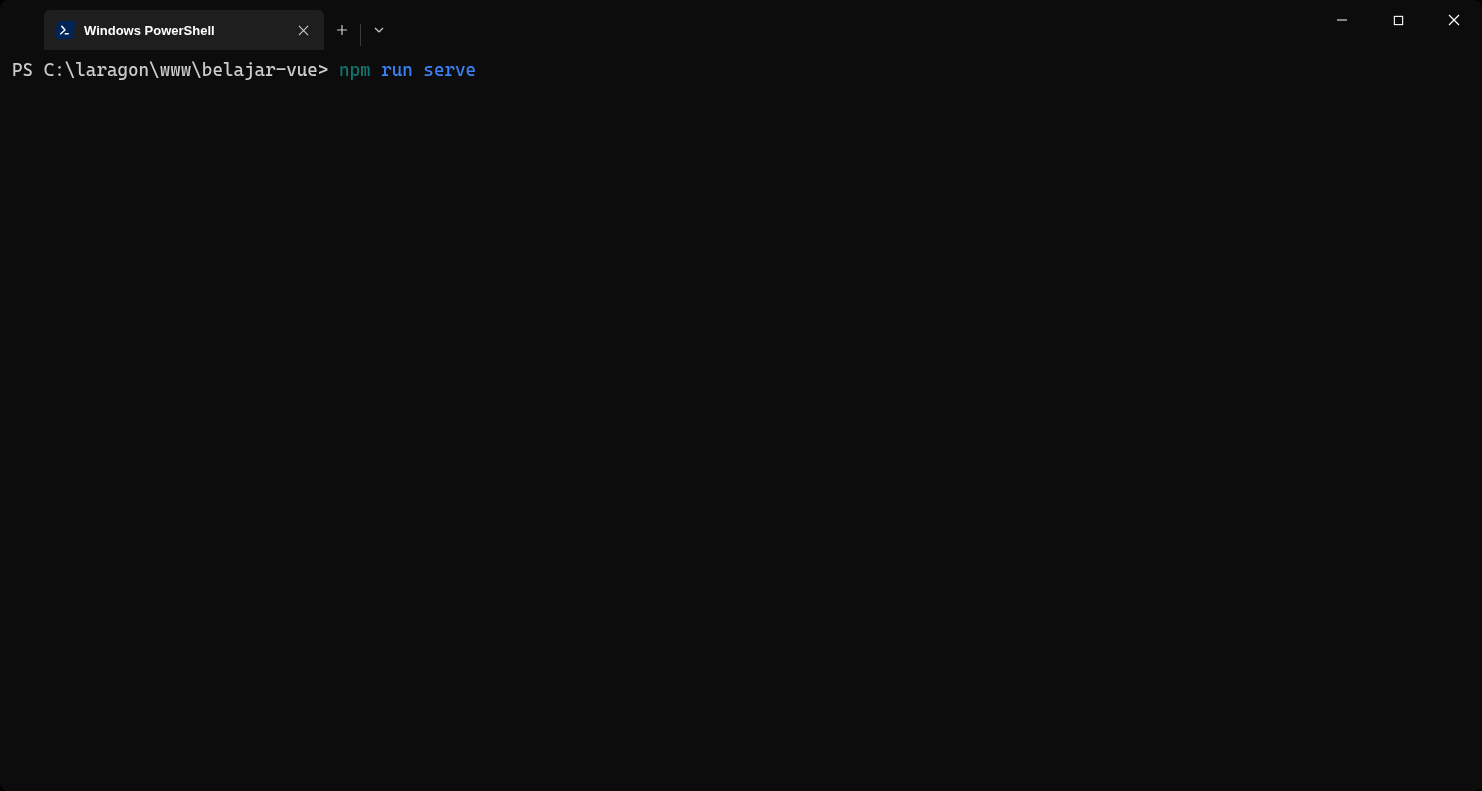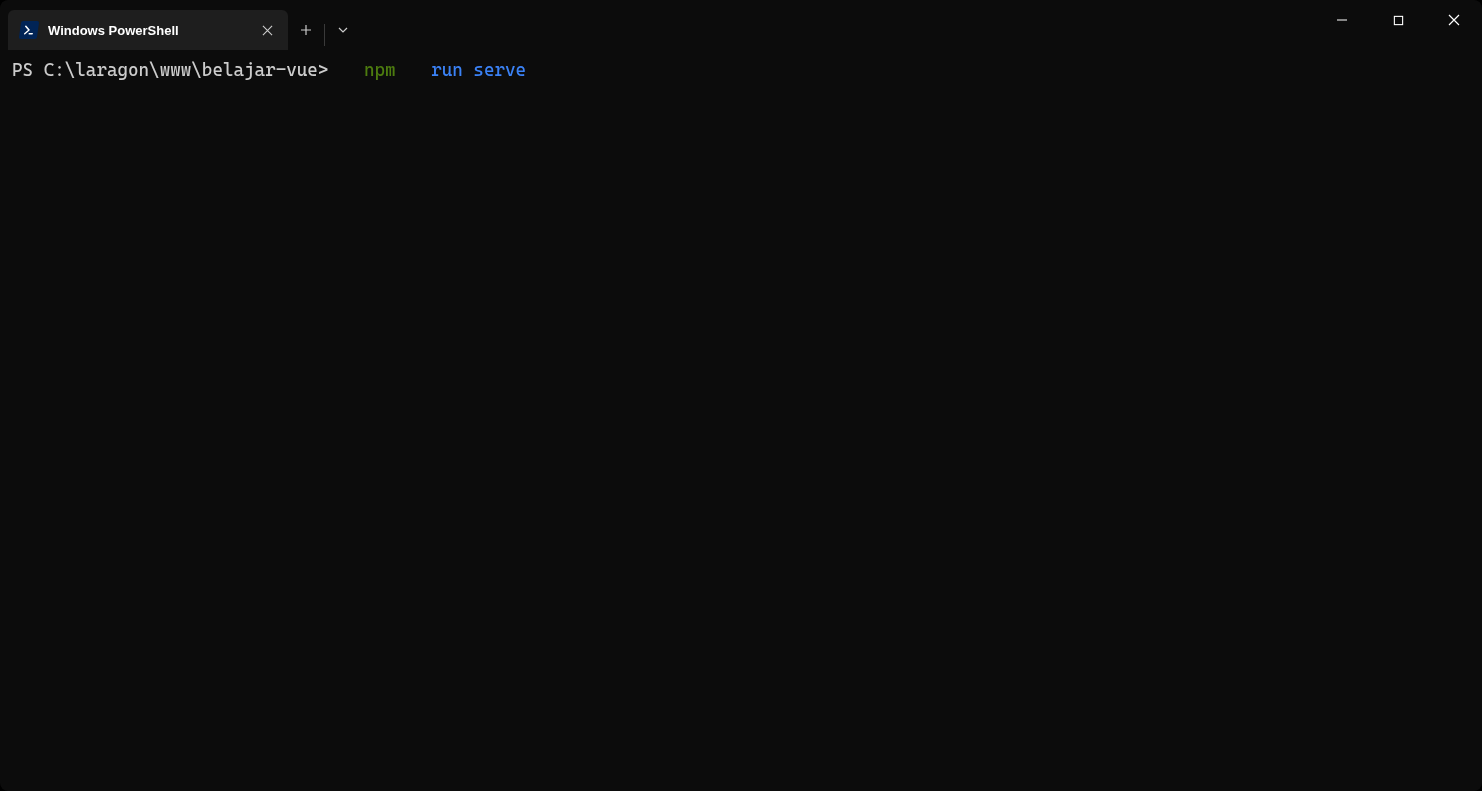--- a/index.html
+++ b/index.html
@@ -34,20 +34,21 @@
       align-items: flex-start;
       justify-content: space-between;
     }
     
     .tab-area {
       display: flex;
       align-items: center;
       height: 100%;
       padding-left: 8px;
       padding-top: 10px;
+      margin-left: 36px;
     }
     
     .tab {
       height: 40px;
       background: #1e1e1e;
       display: flex;
       align-items: center;
       padding: 0 12px 0 12px;
       border-radius: 6px 6px 0 0;
       min-width: 280px;
@@ -135,29 +136,28 @@
       font-size: 18px;
       line-height: 1.35;
       color: #cccccc;
       overflow: auto;
     }
     
     .terminal-line {
       display: flex;
       flex-wrap: nowrap;
       white-space: pre;
-      gap: 25px;
     }
     
     .prompt {
       color: #cccccc;
     }
     
     .cmd-yellow {
-      color: #4d7c0f;
+      color: #0f766e;
     }
     
     .cmd-default {
       color: #3b82f6;
     }
   </style>
 </head>
 <body>
 
 <div class="window">

